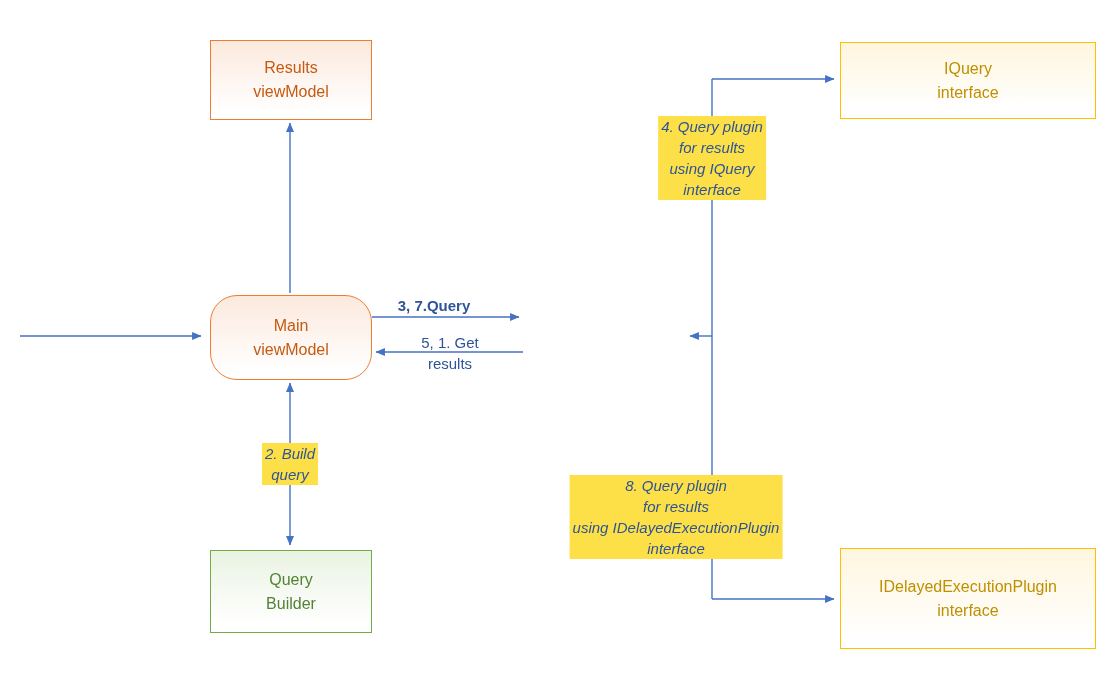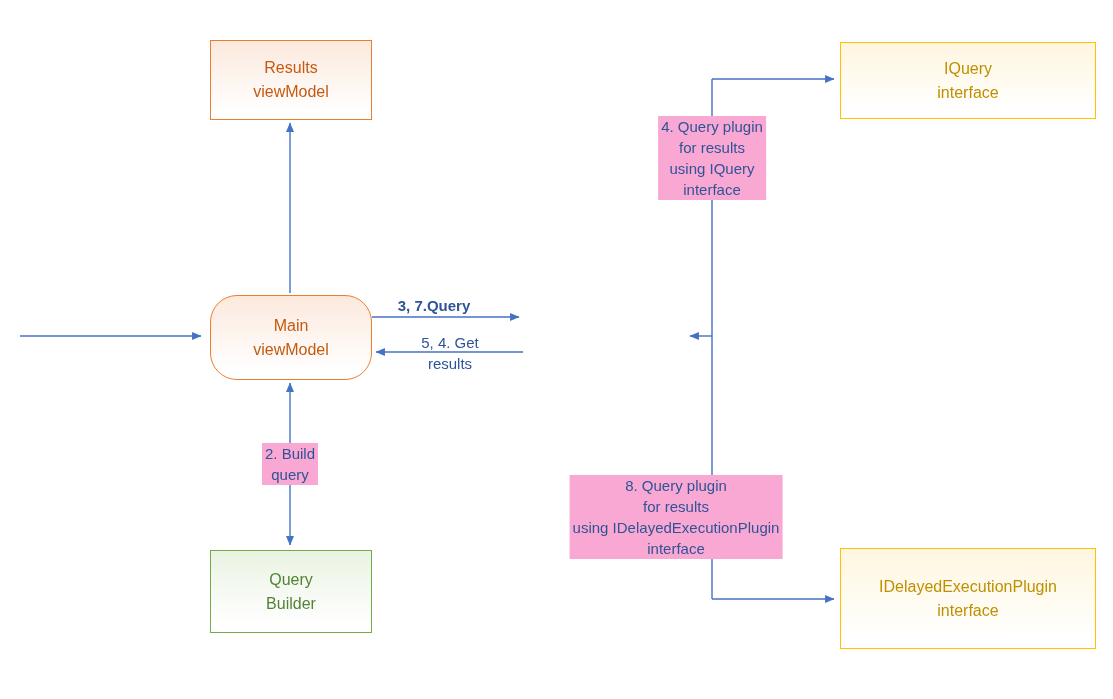--- a/index.html
+++ b/index.html
@@ -42,21 +42,21 @@
 
   .lbl {
     position: absolute;
     transform: translateX(-50%);
     text-align: center;
     white-space: pre-line;
     font-size: 15px;
     line-height: 21px;
     color: var(--label-text);
   }
-  .lbl.bg { background: #f9a8d4; padding: 0 3px; }
+  .lbl.bg { background: #fde047; padding: 0 3px; font-style: italic; }
 
   #arrows { position: absolute; left: 0; top: 0; width: 1113px; height: 699px; }
   #arrows line { stroke: var(--arrow); stroke-width: 1.4; }
 </style>
 </head>
 <body>
 
 <div id="canvas">
 
   <svg id="arrows" viewBox="0 0 1113 699" xmlns="http://www.w3.org/2000/svg">
@@ -74,21 +74,21 @@
     <line x1="712" y1="79" x2="712" y2="599"></line>
     <line x1="712" y1="79" x2="834" y2="79" marker-end="url(#ah)"></line>
     <line x1="712" y1="336" x2="690" y2="336" marker-end="url(#ah)"></line>
     <line x1="712" y1="599" x2="834" y2="599" marker-end="url(#ah)"></line>
   </svg>
 
 
 
   <div class="lbl" style="left:434px; top:295px;font-weight:bold;">3, 7.Query</div>
 
-  <div class="lbl" style="left:450px; top:332px;">5, 4. Get
+  <div class="lbl" style="left:450px; top:332px;">5, 1. Get
 results</div>
 
   <div class="lbl bg" style="left:290px; top:443px;">2. Build
 query</div>
 
   <div class="lbl bg" style="left:712px; top:116px;">4. Query plugin
 for results
 using IQuery
 interface</div>
 

